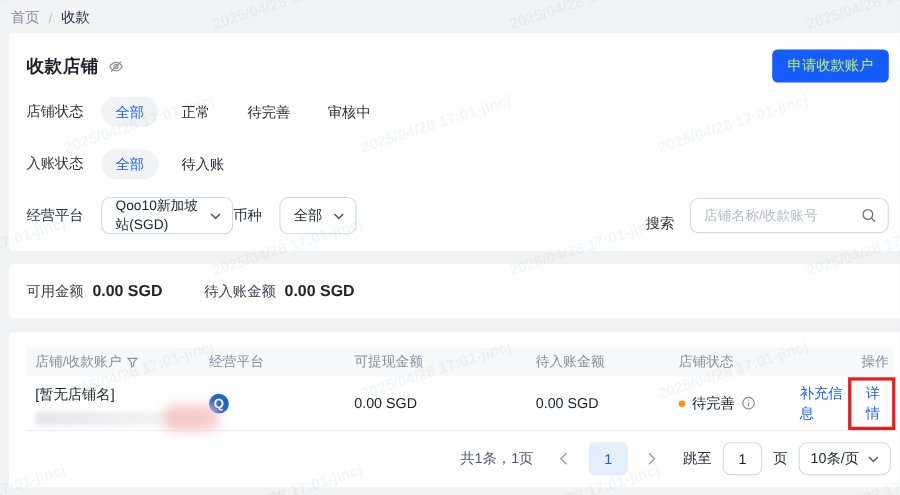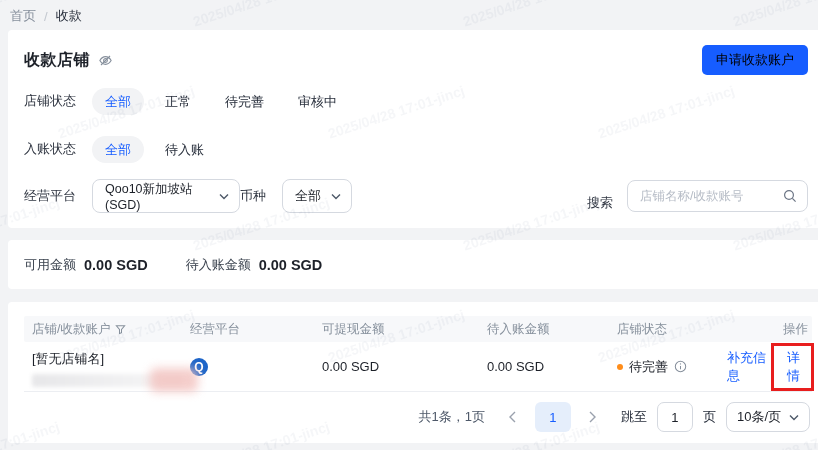--- a/index.html
+++ b/index.html
@@ -21,21 +21,21 @@
   
   .card{ position:absolute; left:8px; right:-4px; background:#fff; border-radius:4px; z-index:1; }
   .card-filters{ top:30px; height:198px; }
   .card-summary{ top:240px; height:49px; }
   .card-table{ top:302px; height:141px; }
   
   .title-row{ position:absolute; top:14px; left:16px; right:14px; height:32px;
               display:flex; align-items:center; }
   .page-title{ font-size:16px; font-weight:bold; color:#1d2129; letter-spacing:.5px;}
   .eye-icon{ margin-left:8px; display:flex; align-items:center; cursor:pointer;}
-  .primary-btn{ margin-left:auto; background:#165dff; color:#000000; border:none;
+  .primary-btn{ margin-left:auto; background:#165dff; color:#bef264; border:none;
     height:30px; padding:0 14px; border-radius:5px; font-size:13px; cursor:pointer;
     font-family:inherit; }
   .filter-row{ position:absolute; left:16px; right:14px; display:flex; align-items:center; }
   .fr1{ top:57px; height:28px; }
   .fr2{ top:105px; height:28px; }
   .fr3{ top:149px; height:34px; }
   .filter-label{ color:#2e3440; margin-right:16px; }
   .pill{ padding:0 13px; height:27px; line-height:27px; border-radius:14px; cursor:pointer;
          color:#272e3b; margin-right:8px; }
   .pill.selected{ background:#f2f3f5; color:#165dff; }
@@ -151,21 +151,21 @@
     </div>
 
     <div class="filter-row fr2">
       <span class="filter-label">入账状态</span>
       <span class="pill selected">全部</span>
       <span class="pill">待入账</span>
     </div>
 
     <div class="filter-row fr3">
       <span class="filter-label">经营平台</span>
-      <div class="select-box" style="width:148px;">
+      <div class="select-box" style="width:120px;">
         <span class="select-value" style="font-size:12.5px;">Qoo10新加坡站(SGD)</span>
         <span class="chevron" style="margin-left:auto;">
           <svg width="10" height="7" viewBox="0 0 10 7" fill="none" stroke="#4e5969" stroke-width="1.4">
               <polyline points="1,1.5 5,5.5 9,1.5"></polyline>
             </svg>
         </span>
       </div>
       <span class="filter-label" style="">币种</span>
       <div class="select-box">
         <span class="select-value">全部</span>

